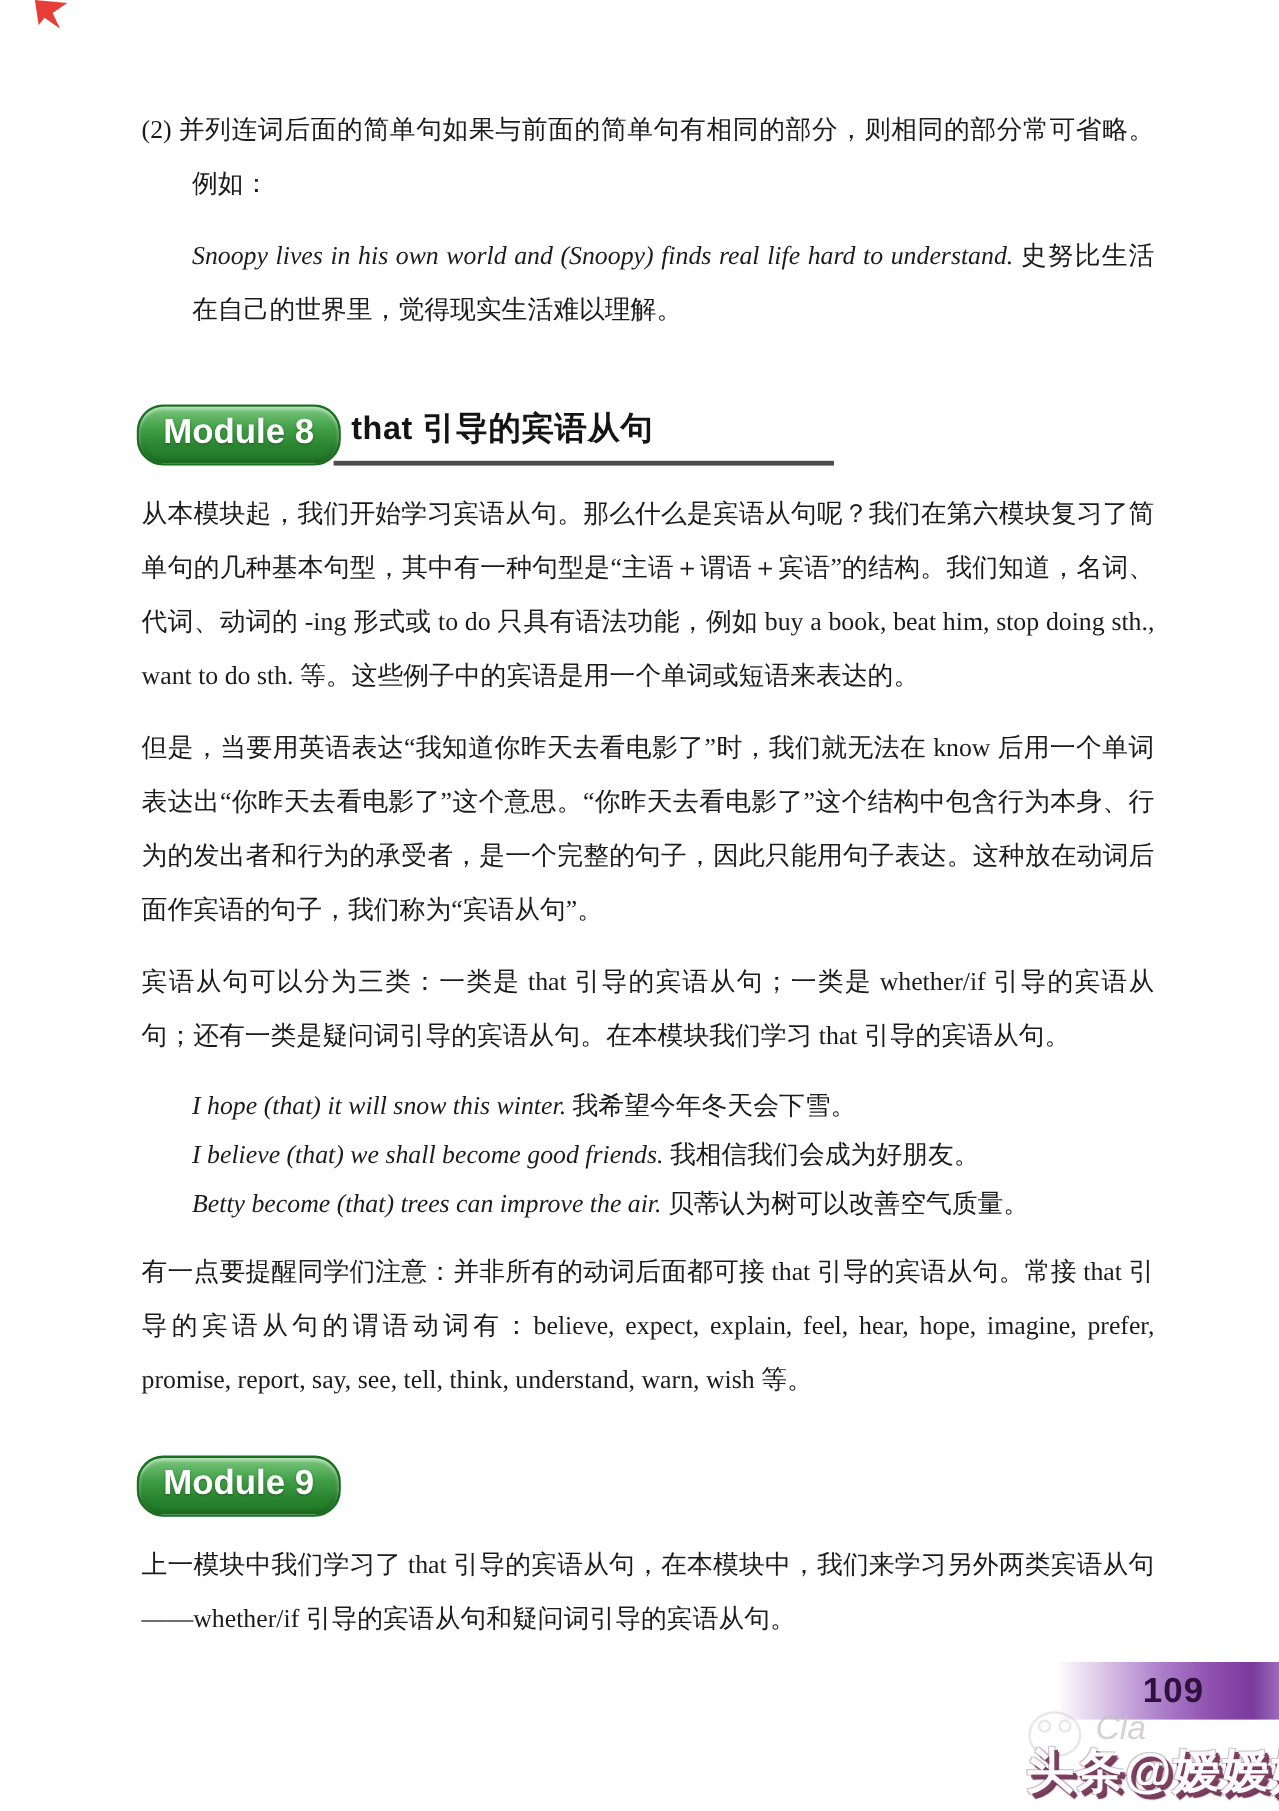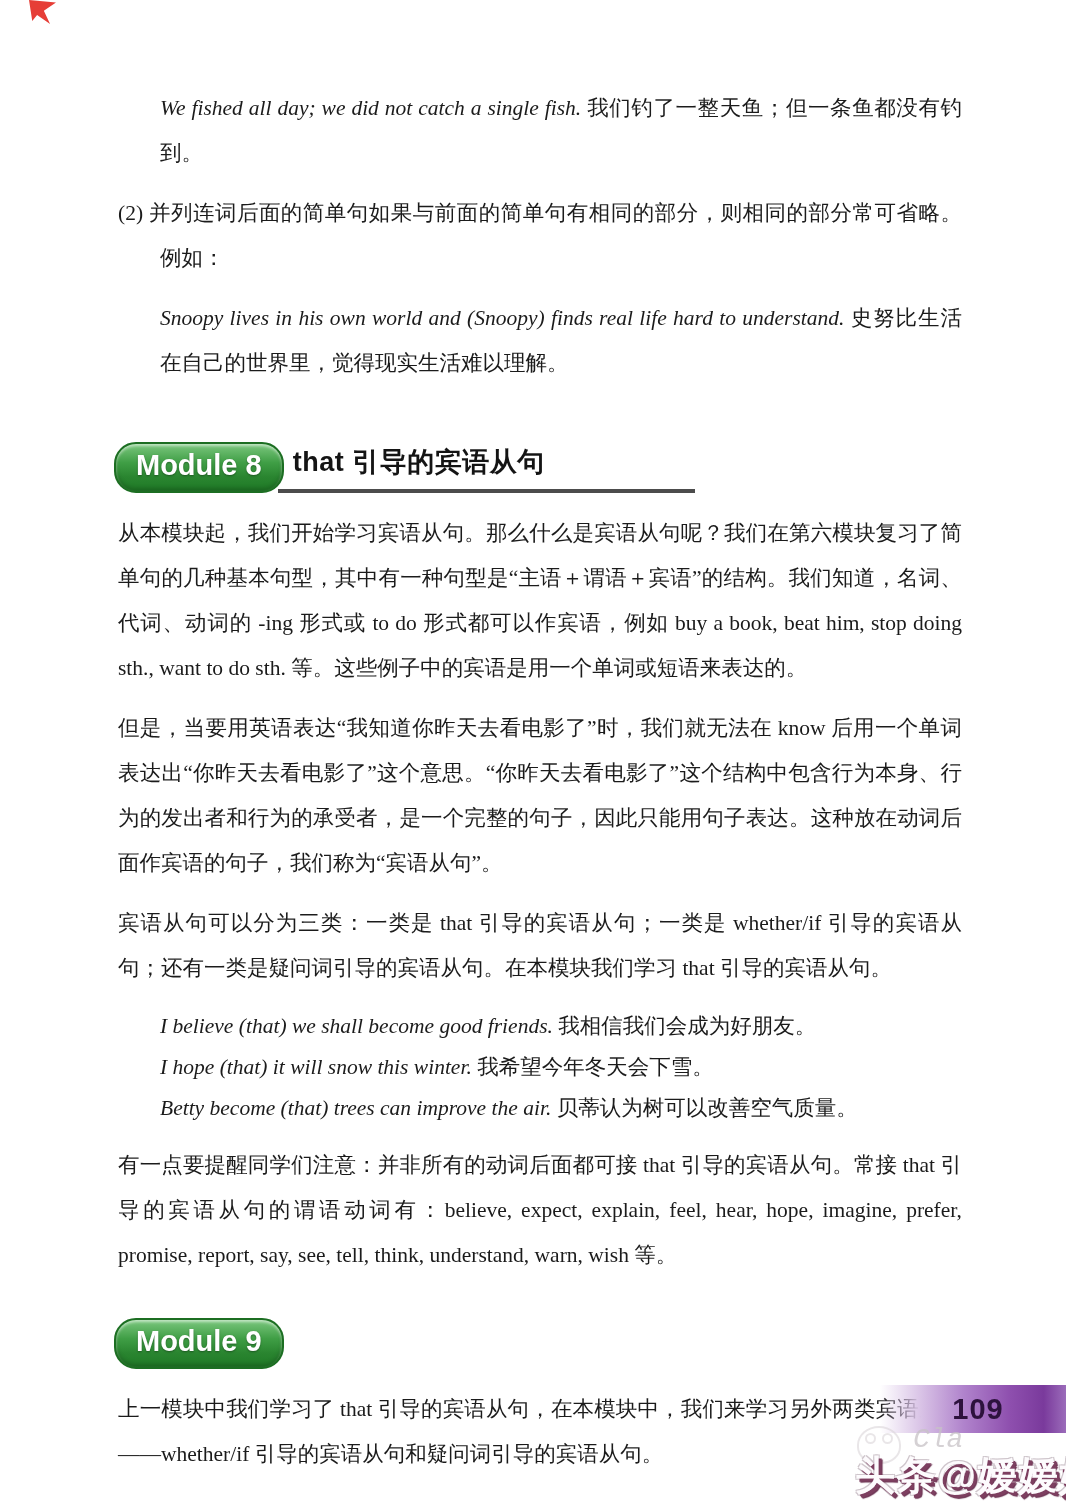--- a/index.html
+++ b/index.html
@@ -57,21 +57,21 @@
     font-family:"Liberation Sans","DejaVu Sans",sans-serif;
     font-weight:bold;font-size:29px;color:#2d123d;letter-spacing:1px;
     padding-left:10px;
   }
   
   .watermark-wrap{
     position:absolute;left:855px;top:1430px;width:220px;height:75px;
   }
   .watermark-ghost-text{
     position:absolute;left:58px;top:-6px;
-    font-family:Liberation Mono, monospace;font-style:italic;
+    font-family:Liberation Sans, sans-serif;font-style:italic;
     font-size:28px;color:#c7c2c6;opacity:0.75;
   }
   .watermark-doodle{
     position:absolute;left:2px;top:-4px;width:40px;height:34px;
     border:2px solid #d8d2d6;border-radius:50% 50% 45% 45%;
     opacity:0.55;
   }
   .watermark-doodle:before,.watermark-doodle:after{
     content:"";position:absolute;width:7px;height:7px;border:2px solid #d8d2d6;
     border-radius:50%;top:5px;
@@ -98,54 +98,50 @@
     opacity:0.95;
   }
 </style>
 </head>
 <body>
 
 <div class="red-corner-mark"></div>
 
 <div class="page-inner">
 
-  <div class="example-block">
-    <span class="en-italic">We fished all day; we did not catch a single fish. </span>
-    <span>我们钓了一整天鱼；但一条鱼都没有钓到。</span>
-  </div>
 
   <p class="hanging">
     <span>(2) </span>
     <span>并列连词后面的简单句如果与前面的简单句有相同的部分，则相同的部分常可省略。例如：</span>
   </p>
 
   <div class="example-block">
     <span class="en-italic">Snoopy lives in his own world and (Snoopy) finds real life hard to understand. </span>
     <span>史努比生活在自己的世界里，觉得现实生活难以理解。</span>
   </div>
 
   <div class="module-header">
     <div class="module-badge">Module 8</div>
     <div class="module-title-wrap m8-rule">
       <span class="module-title">that 引导的宾语从句</span>
     </div>
   </div>
 
-  <p>从本模块起，我们开始学习宾语从句。那么什么是宾语从句呢？我们在第六模块复习了简单句的几种基本句型，其中有一种句型是“主语＋谓语＋宾语”的结构。我们知道，名词、代词、动词的 -ing 形式或 to do 形式都可以作宾语，例如 buy a book, beat him, stop doing sth., want to do sth. 等。这些例子中的宾语是用一个单词或短语来表达的。</p>
+  <p>从本模块起，我们开始学习宾语从句。那么什么是宾语从句呢？我们在第六模块复习了简单句的几种基本句型，其中有一种句型是“主语＋谓语＋宾语”的结构。我们知道，名词、代词、动词的 -ing 形式或 to do 只具有语法功能，例如 buy a book, beat him, stop doing sth., want to do sth. 等。这些例子中的宾语是用一个单词或短语来表达的。</p>
   <p>但是，当要用英语表达“我知道你昨天去看电影了”时，我们就无法在 know 后用一个单词表达出“你昨天去看电影了”这个意思。“你昨天去看电影了”这个结构中包含行为本身、行为的发出者和行为的承受者，是一个完整的句子，因此只能用句子表达。这种放在动词后面作宾语的句子，我们称为“宾语从句”。</p>
   <p>宾语从句可以分为三类：一类是 that 引导的宾语从句；一类是 whether/if 引导的宾语从句；还有一类是疑问词引导的宾语从句。在本模块我们学习 that 引导的宾语从句。</p>
 
   <div class="example-block">
     <div class="example-line">
+      <span class="en-italic">I hope (that) it will snow this winter. </span>
+      <span>我希望今年冬天会下雪。</span>
+    </div>
+    <div class="example-line">
       <span class="en-italic">I believe (that) we shall become good friends. </span>
       <span>我相信我们会成为好朋友。</span>
-    </div>
-    <div class="example-line">
-      <span class="en-italic">I hope (that) it will snow this winter. </span>
-      <span>我希望今年冬天会下雪。</span>
     </div>
     <div class="example-line">
       <span class="en-italic">Betty become (that) trees can improve the air. </span>
       <span>贝蒂认为树可以改善空气质量。</span>
     </div>
   </div>
 
   <p>有一点要提醒同学们注意：并非所有的动词后面都可接 that 引导的宾语从句。常接 that 引导的宾语从句的谓语动词有：believe, expect, explain, feel, hear, hope, imagine, prefer, promise, report, say, see, tell, think, understand, warn, wish 等。</p>
 
   <div class="module-header" style="margin-top:40px;gap:44px;">

